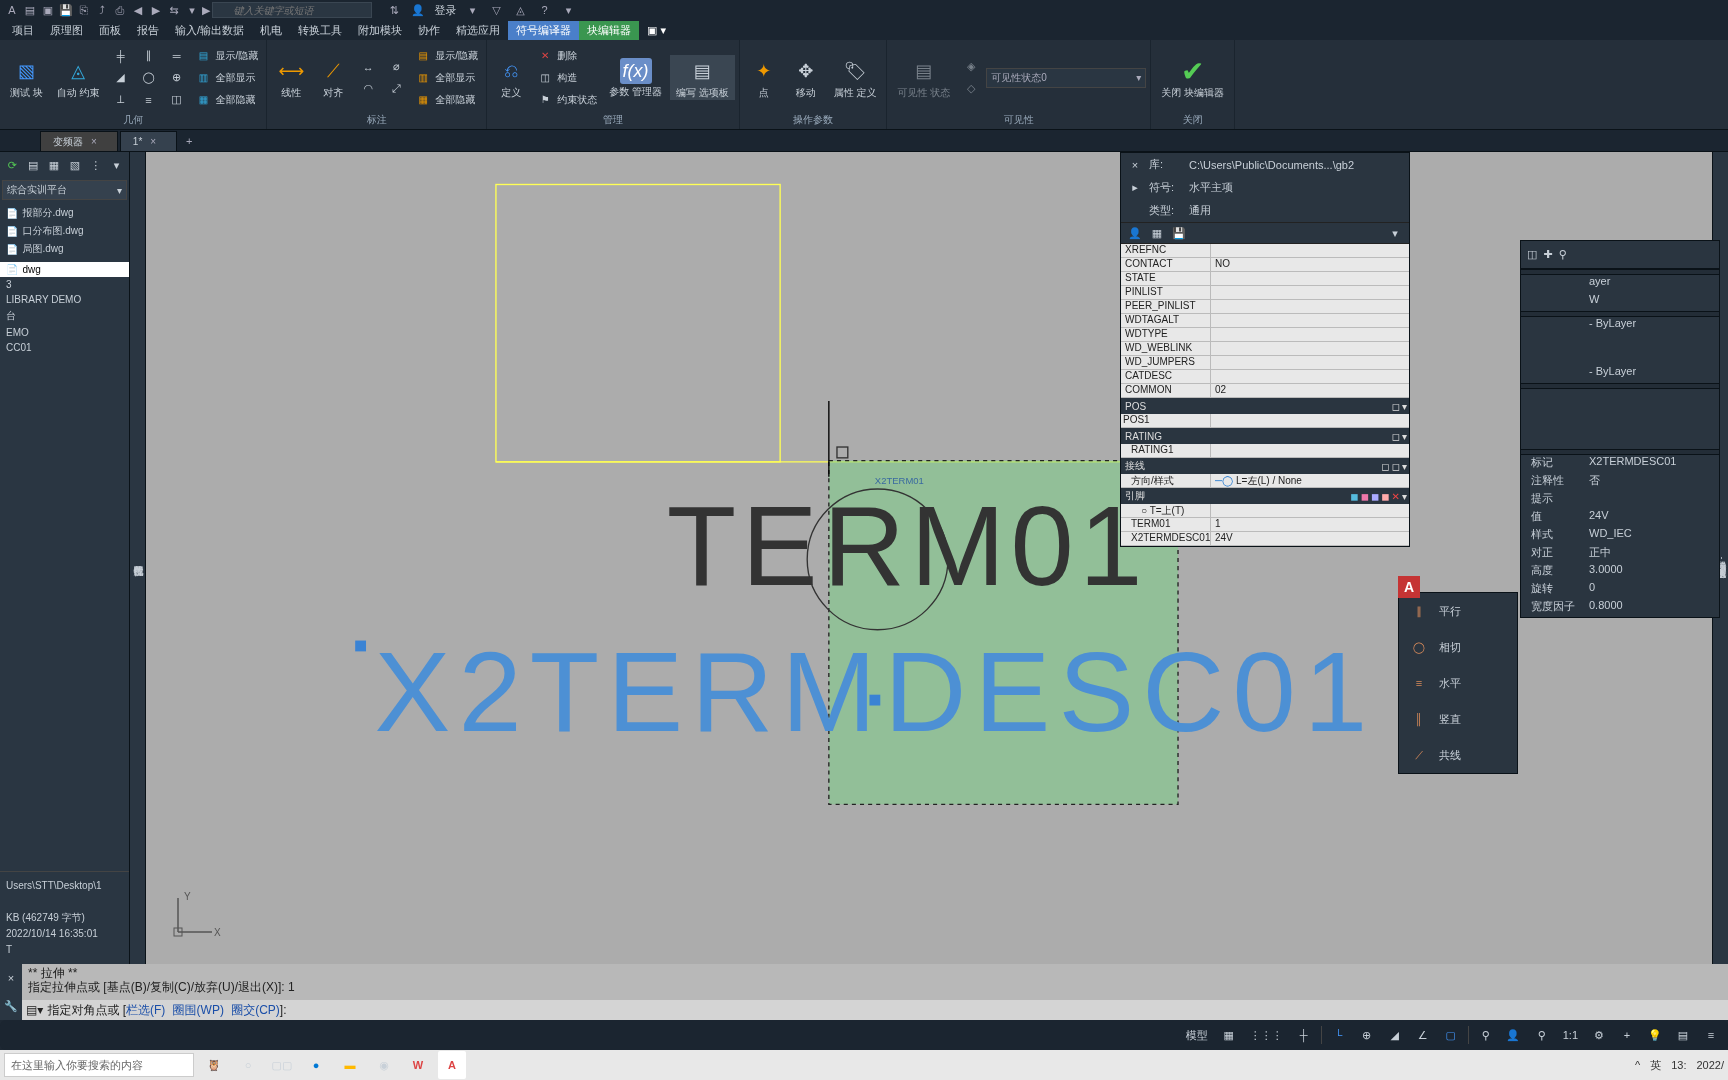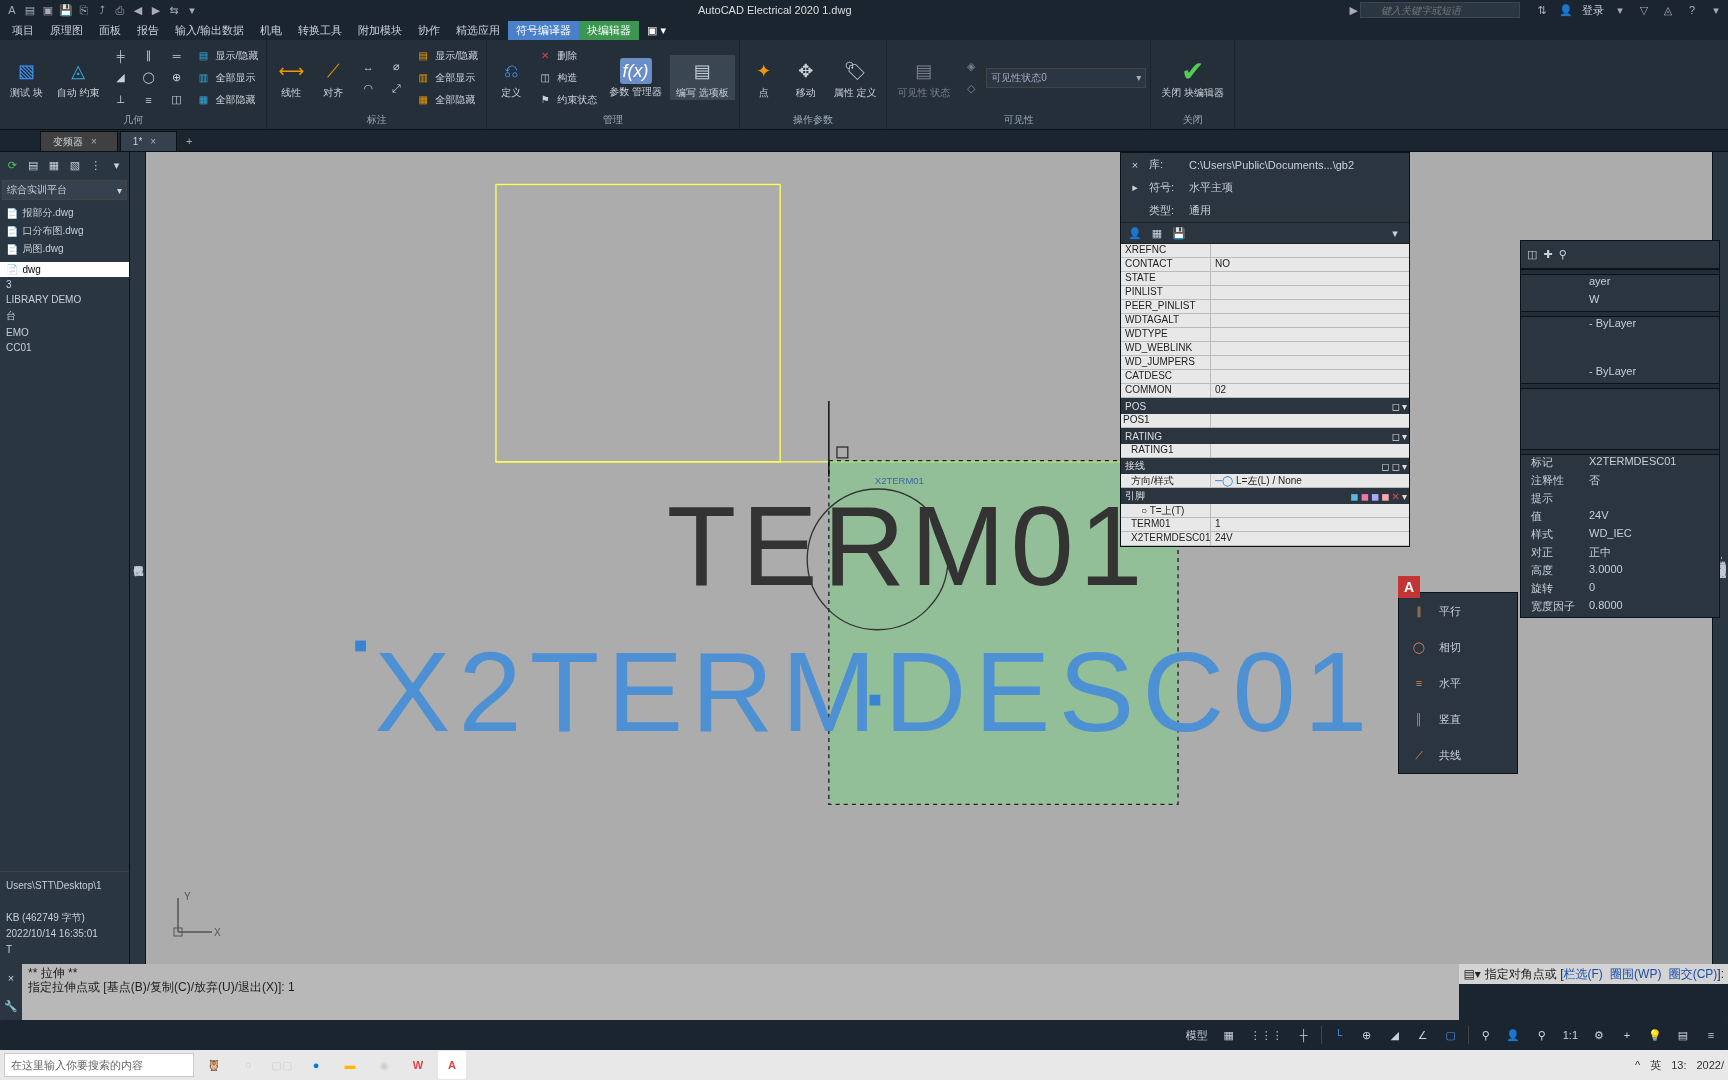--- a/index.html
+++ b/index.html
@@ -120,21 +120,20 @@
   <span class="qat-btn">▤</span>
   <span class="qat-btn">▣</span>
   <span class="qat-btn">💾</span>
   <span class="qat-btn">⎘</span>
   <span class="qat-btn">⤴</span>
   <span class="qat-btn">⎙</span>
   <span class="qat-btn">◀</span>
   <span class="qat-btn">▶</span>
   <span class="qat-btn">⇆</span>
   <span class="qat-btn">▾</span>
-  <div class="title">AutoCAD Electrical 2020   1.dwg</div>
   <span class="qat-btn" style="width:auto;">▶</span>
   <input class="search-box" placeholder="键入关键字或短语" style="">
   <div class="right-group">
     <span class="qat-btn">⇅</span>
     <span class="qat-btn">👤</span>
     <span>登录</span>
     <span class="qat-btn">▾</span>
     <span class="qat-btn">▽</span>
     <span class="qat-btn">◬</span>
     <span class="qat-btn">?</span>
@@ -419,21 +418,21 @@
   </div>
 
   <div class="right-vert-tab" style="color:#c8d0d8;">块编辑器 - 所有选项板</div>
 </div>
 
 <div class="cmd-wrap">
   <div class="cmd-left-btns">
     <div>×</div>
     <div>🔧</div>
   </div>
-  <div style="flex:1; display:flex; flex-direction:row;">
+  <div style="flex:1; display:flex; flex-direction:column;">
     <div class="cmd-scroll">
       <div>** 拉伸 **</div>
       <div>指定拉伸点或 [基点(B)/复制(C)/放弃(U)/退出(X)]: 1</div>
     </div>
     <div class="cmd-input-row">
       <span style="margin-right:4px;">▤▾</span>
       <span>指定对角点或 [</span>
       <span class="bracket-opt">栏选(F)</span>&nbsp;
       <span class="bracket-opt">圈围(WP)</span>&nbsp;
       <span class="bracket-opt">圈交(CP)</span>

